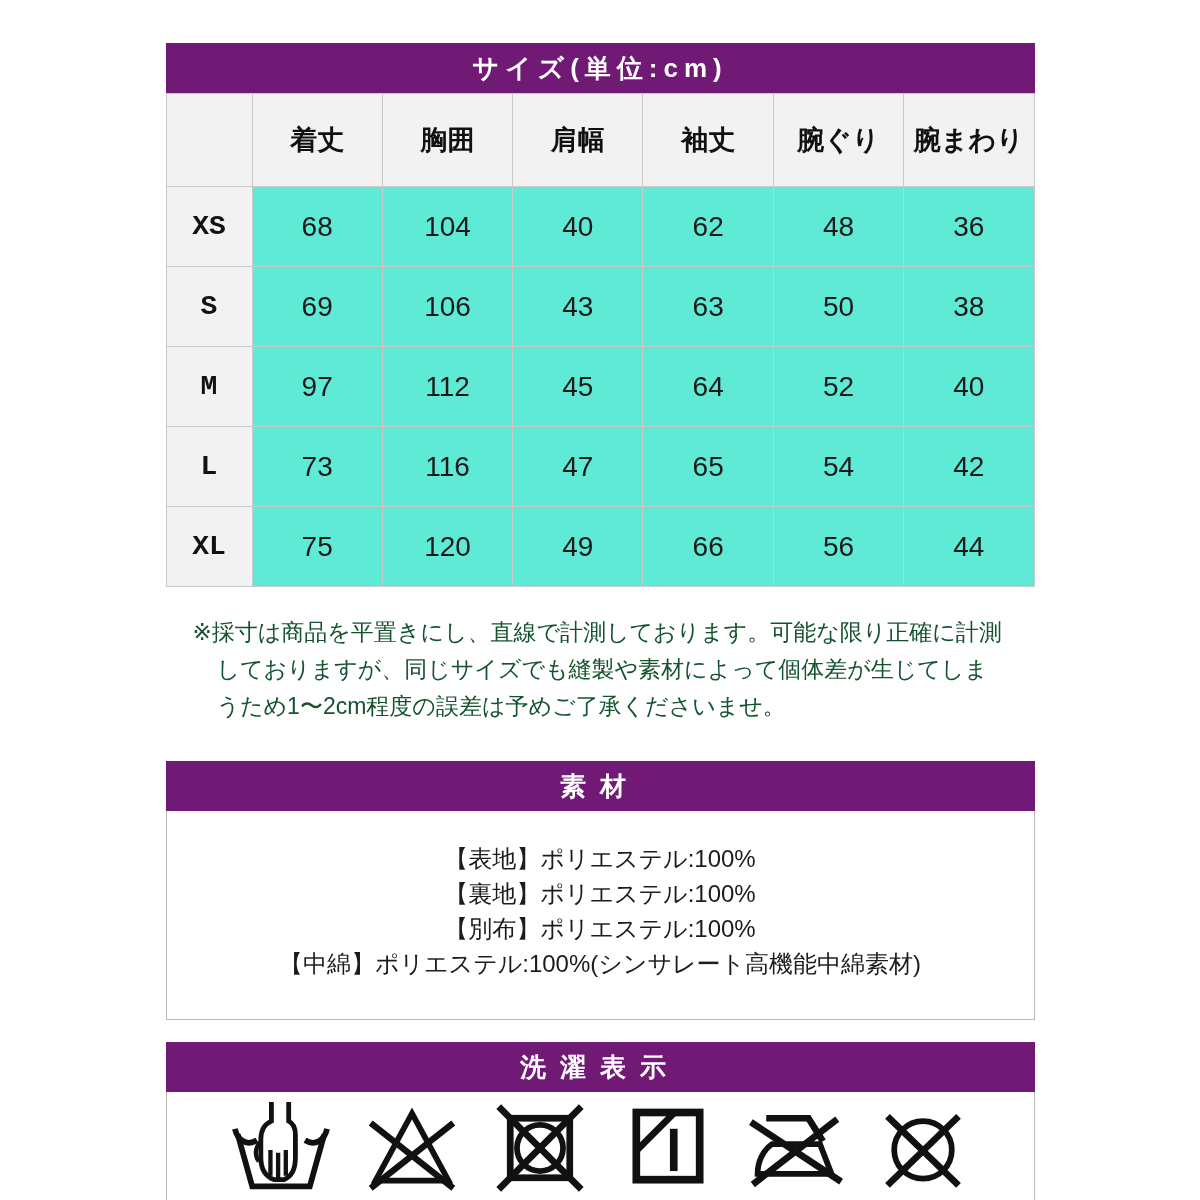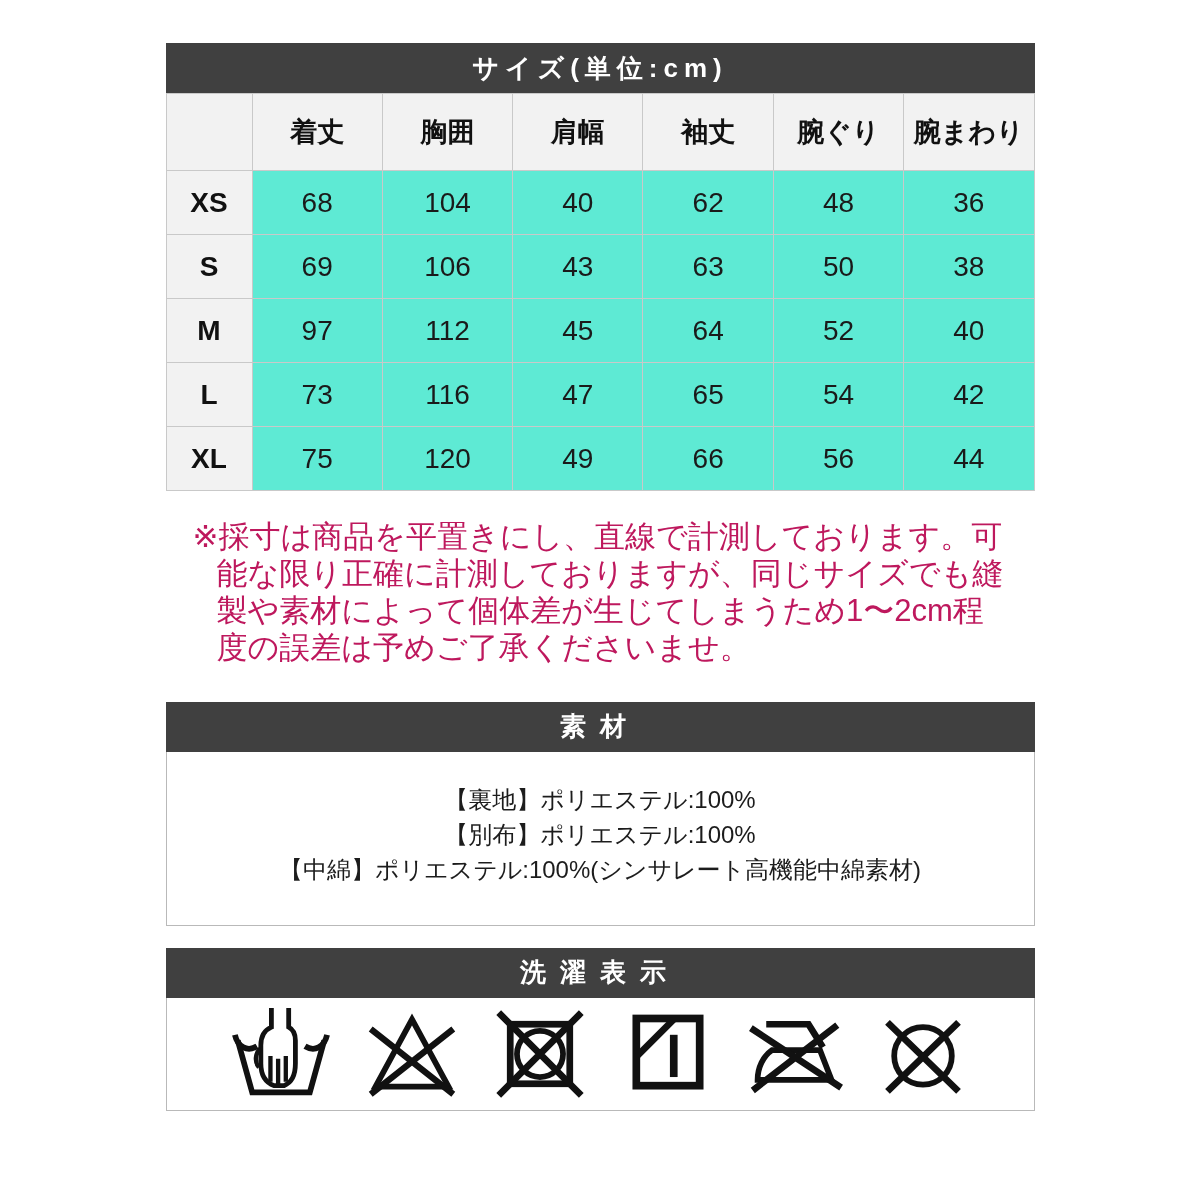--- a/index.html
+++ b/index.html
@@ -11,70 +11,70 @@
     font-family: "Liberation Sans", "DejaVu Sans", sans-serif;
     color: #1c1c1c;
   }
   .content {
     width: 869px;
     margin: 0 auto;
     padding-top: 43px;
   }
   
   .title-bar {
-    background: #404040;
+    background: #701a75;
     color: #ffffff;
     height: 50px;
     line-height: 50px;
     text-align: center;
     font-size: 26px;
     font-weight: bold;
     letter-spacing: 6px;
   }
   .title-bar.wide {
     letter-spacing: 14px;
-    font-family: Liberation Serif, serif;
   }
   
   table.size-table {
     width: 100%;
     border-collapse: collapse;
     table-layout: fixed;
   }
   table.size-table th, table.size-table td {
     border: 1px solid #c9c9c9;
     text-align: center;
     vertical-align: middle;
-    padding: 0;
+    padding: 8px;
   }
   table.size-table thead th {
     height: 76px;
     background: #f2f2f2;
     font-size: 27px;
     font-weight: bold;
     color: #111111;
   }
   table.size-table tbody th {
     background: #f2f2f2;
     font-size: 28px;
     font-weight: bold;
     color: #111111;
+    font-family: Liberation Mono, monospace;
   }
   table.size-table tbody td {
     height: 63px;
     background: #5eead4;
     font-size: 28px;
     font-weight: normal;
     color: #1a1a1a;
   }
   
   .note {
-    font-size: 31px;
+    font-size: 23px;
     line-height: 37px;
-    color: #be185d;
+    color: #14532d;
     padding-left: 51px;
     padding-right: 24px;
     text-indent: -24px;
     margin: 0;
   }
   .note.first { margin-top: 27px; }
   .note.second { margin-top: 41px; }
   
   .material-section { margin-top: 36px; }
   .boxed {
@@ -180,20 +180,21 @@
     </table>
   </div>
 
   <div>
     <p class="note first">※採寸は商品を平置きにし、直線で計測しております。可能な限り正確に計測しておりますが、同じサイズでも縫製や素材によって個体差が生じてしまうため1〜2cm程度の誤差は予めご了承くださいませ。</p>
   </div>
 
   <div class="material-section">
     <div class="title-bar wide">素材</div>
     <div class="boxed material-box">
+      <div class="material-line">【表地】ポリエステル:100%</div>
       <div class="material-line">【裏地】ポリエステル:100%</div>
       <div class="material-line">【別布】ポリエステル:100%</div>
       <div class="material-line">【中綿】ポリエステル:100%(シンサレート高機能中綿素材)</div>
     </div>
   </div>
 
   <div class="care-section">
     <div class="title-bar wide">洗濯表示</div>
     <div class="boxed care-box">
 

